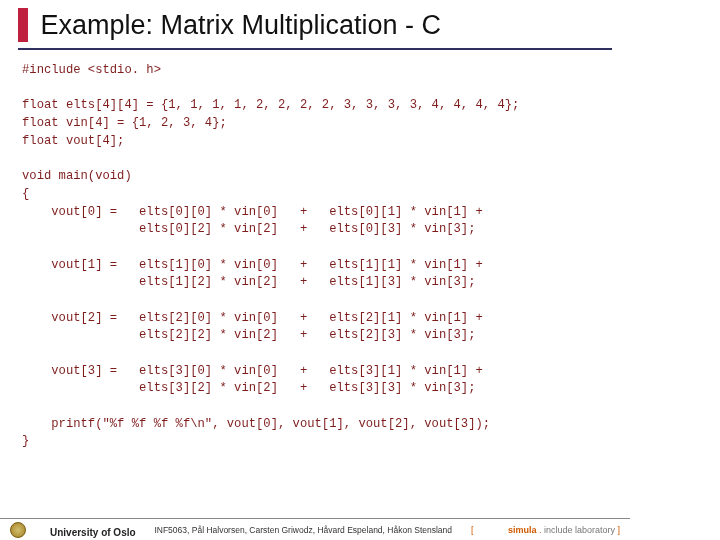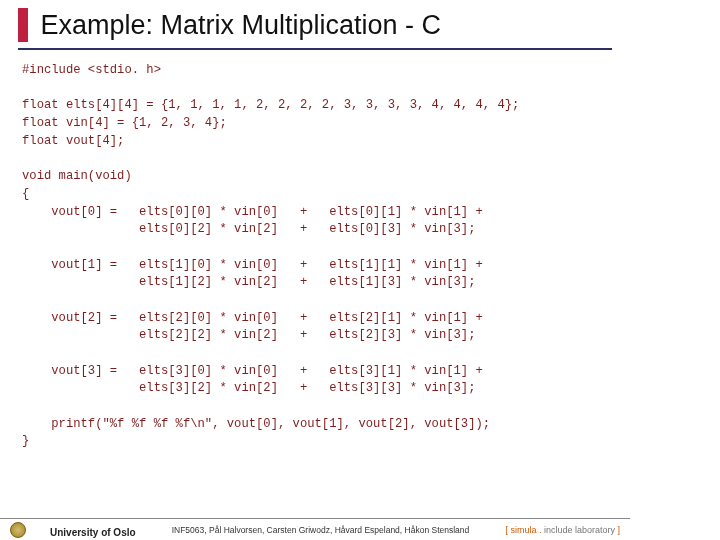--- a/index.html
+++ b/index.html
@@ -83,21 +83,21 @@
     border-radius: 50%;
     background: radial-gradient(circle at 50% 50%, #d0c070 0%, #b89840 60%, #8a6d20 100%);
     border: 1px solid #7a5d10;
   }
   .footer-mid {
     font-size: 8.5px;
     color: #333;
     flex: 1;
     text-align: center;
   }
-  .brand-simula { color: #d05a00; font-weight: normal; }
+  .brand-simula { color: #d05a00; font-weight: bold; margin-left: 32px; }
   .brand-dot { color: #d05a00; }
   .brand-rl { color: #777; }
   .brand-br { color: #d05a00; }
 </style>
 </head>
 <body>
 
 <div class="slide">
 
   <div class="title-wrap">

